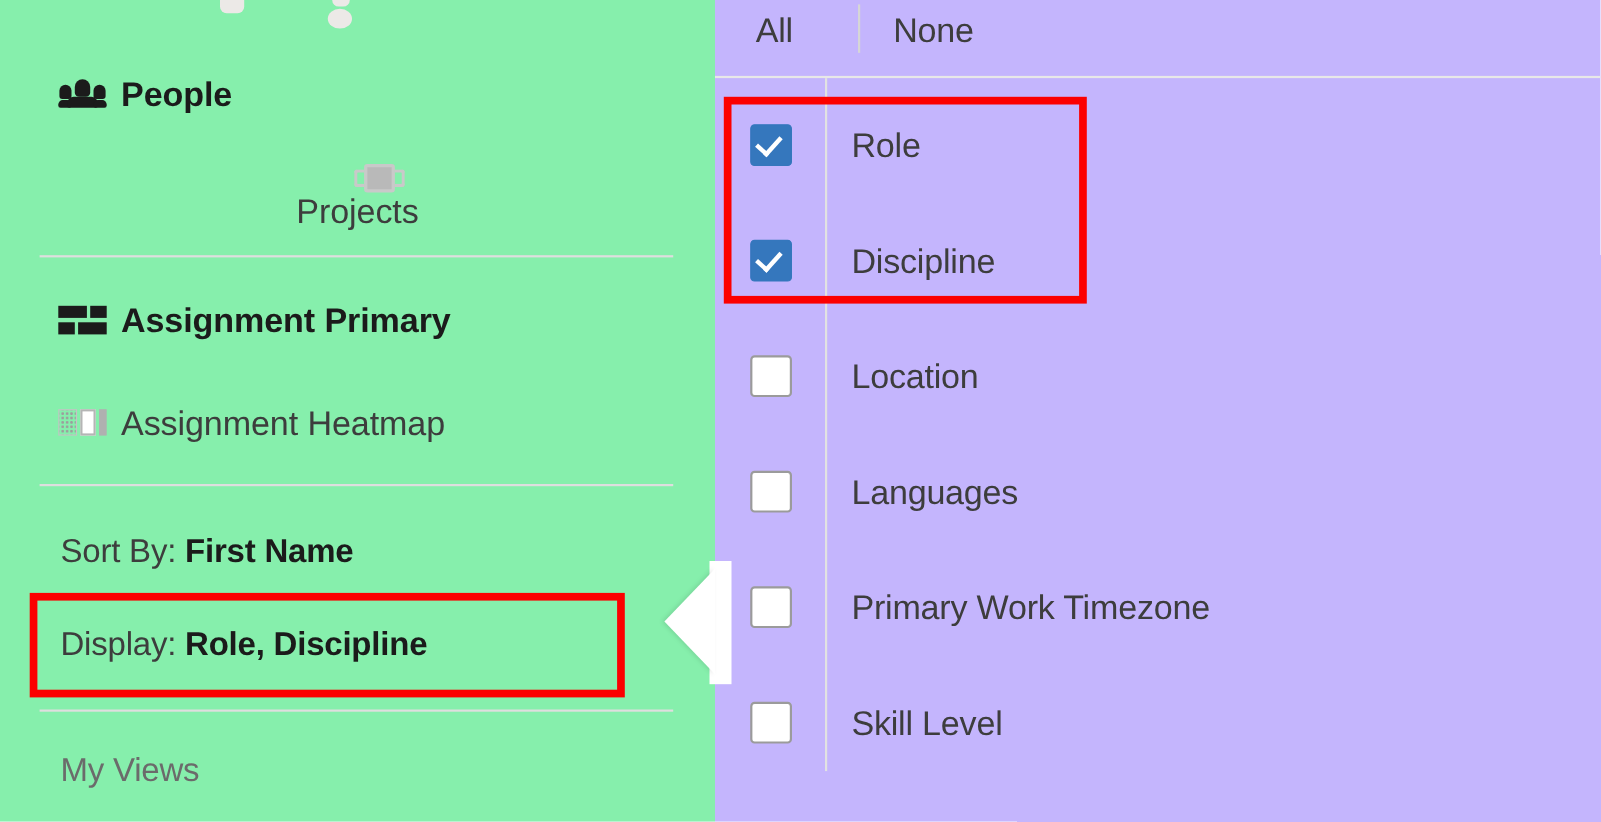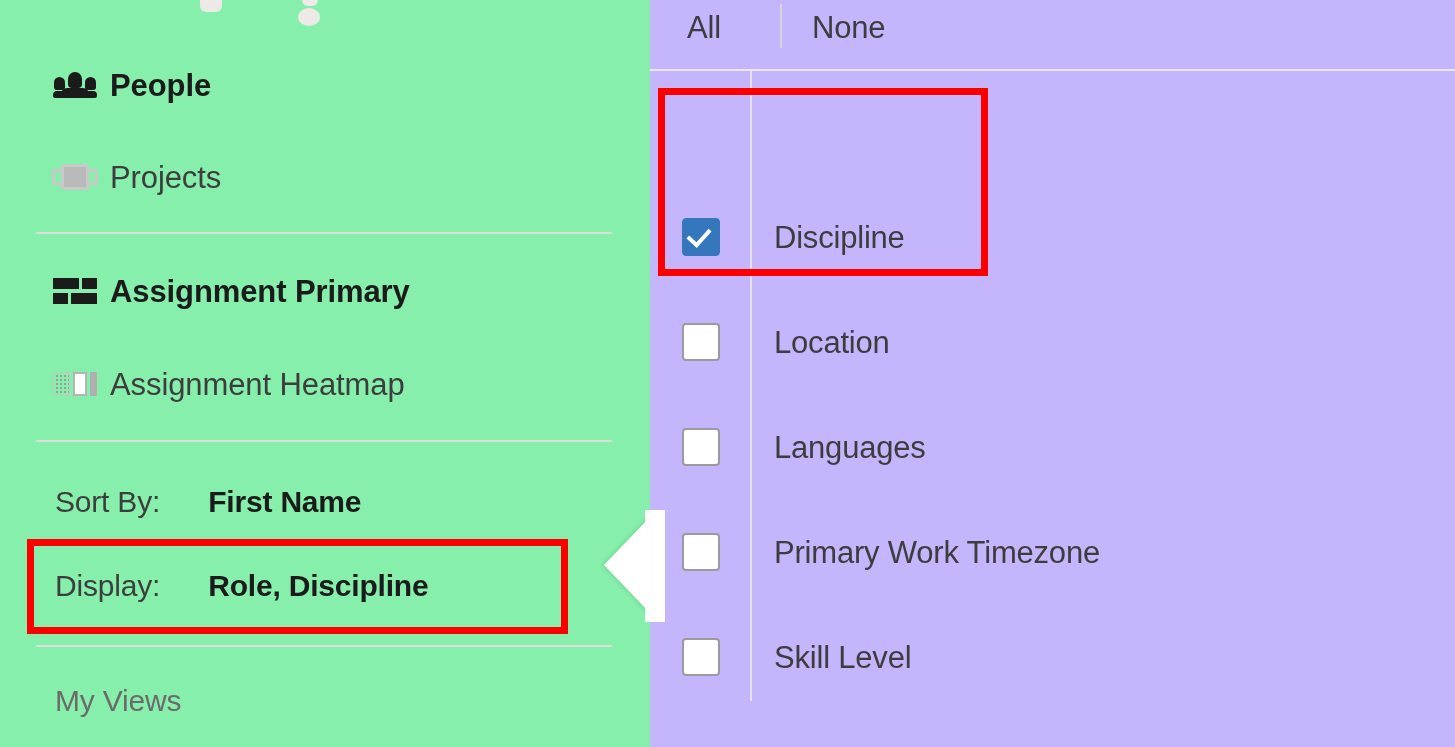--- a/index.html
+++ b/index.html
@@ -69,21 +69,21 @@
   .ico-heat .box  { position:absolute; left:20px; top:1px; width:14px; height:24px; border:2px solid #b5b5b5; background:#fff; }
   .ico-heat .bar  { position:absolute; left:37px; top:1px; width:7px;  height:24px; background:#b0b0b0; }
 
   .divider { position:absolute; left:36px; width:576px; height:2px; background:#dedede; }
 
   .opt-row {
     position:absolute; left:0; width:650px; height:56px;
     display:flex; align-items:center; padding-left:55px;
   }
   .opt-text { font-size:30px; line-height:1; color:#3d3d3d; letter-spacing:-0.2px; white-space:nowrap; }
-  .opt-text b { color:#1b1b1b; font-weight:bold;margin-left:40px; }
+  .opt-text b { color:#1b1b1b; font-weight:bold; }
 
   .myviews {
     position:absolute; left:55px; top:686px;
     font-size:30px; line-height:1; color:#6b6b6b; letter-spacing:-0.2px;text-align:center;
   }
 
   
   .popup {
     position:absolute; left:650px; top:0;
     width:805px; height:747px;
@@ -156,21 +156,21 @@
             <span class="h-c"></span>
             <span class="h-r"></span>
           <span class="b-l"></span>
             <span class="b-c"></span>
             <span class="b-r"></span>
         </span>
       </span>
       <span class="nav-label active">People</span>
     </div>
 
-    <div class="nav-item" style="top:146px;">
+    <div class="nav-item" style="top:146px;flex-direction:column;">
       <span class="nav-icon">
         <span class="ico-projects">
           <span class="wing-l"></span>
             <span class="core"></span>
             <span class="wing-r"></span>
         </span>
       </span>
       <span class="nav-label idle">Projects</span>
     </div>
 
@@ -217,20 +217,26 @@
   <div class="popup">
 
     <div class="popup-head">
       <span class="head-btn head-all">All</span>
       <span class="head-sep"></span>
       <span class="head-btn head-none">None</span>
     </div>
     <div class="head-rule"></div>
     <div class="col-rule"></div>
 
+    <div class="cb-row" style="top:104px;">
+      <span class="cb on">
+          <span class="tick"></span>
+        </span>
+      <span class="cb-label">Role</span>
+    </div>
 
     <div class="cb-row" style="top:314px;">
       <span class="cb off"></span>
       <span class="cb-label">Location</span>
     </div>
 
     <div class="cb-row" style="top:209px;">
       <span class="cb on">
           <span class="tick"></span>
         </span>

